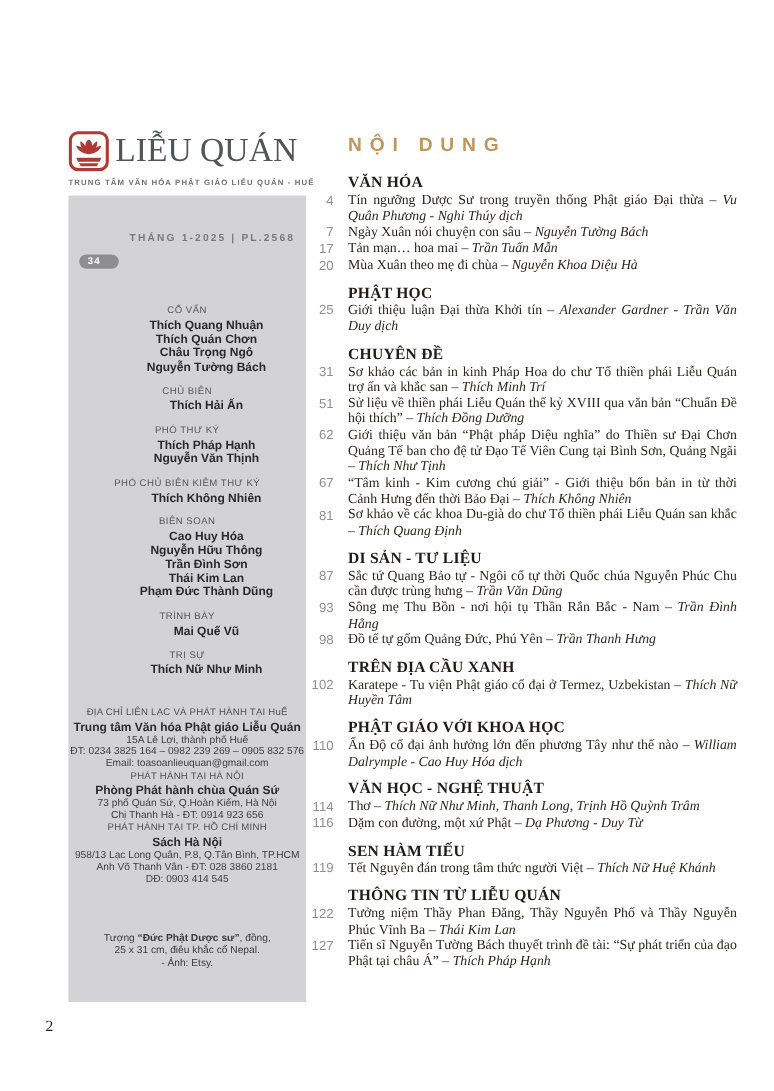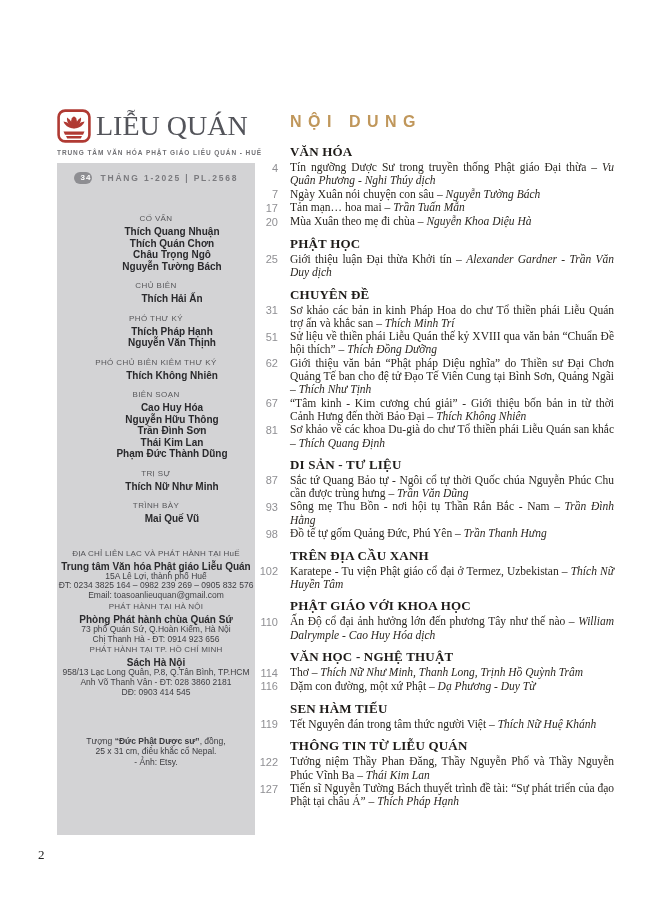--- a/index.html
+++ b/index.html
@@ -22,21 +22,21 @@
   }
 
   
   #sidebar-panel {
     position:absolute; left:57px; top:163px; width:198px; height:672px;
     background:#D3D3D5; text-align:center; box-sizing:border-box; padding-top:6px;
   }
   .issue-row { display:flex; justify-content:center; align-items:center; gap:9px; margin-top:3px; }
   .issue-badge {
     background:#8E8E92; color:#fff; font-size:8px; font-weight:bold;
-    border-radius:8px; padding:2px 0 2px 7px; letter-spacing:1px; line-height:1;
+    border-radius:8px; padding:2px 15px 2px 7px; letter-spacing:1px; line-height:1;margin-top:40px;
   }
   .issue-info { font-size:8.5px; font-weight:bold; letter-spacing:1.8px; color:#7A7A7E; }
 
   .sidebar-groups { margin-top:30px; }
   .group { margin-top:9px; }
   .group:first-child { margin-top:0; }
   .group-label { font-size:8px; color:#565659; letter-spacing:0.4px; margin-bottom:3px; }
   .person { font-size:10px; font-weight:bold; color:#29292C; line-height:11.5px;padding-left:32px; }
 
   .sidebar-contacts { margin-top:24px; }
@@ -146,30 +146,30 @@
     <div>
           <div class="person">Cao Huy Hóa</div>
           <div class="person">Nguyễn Hữu Thông</div>
           <div class="person">Trần Đình Sơn</div>
           <div class="person">Thái Kim Lan</div>
           <div class="person">Phạm Đức Thành Dũng</div>
         </div>
   </div>
 
   <div class="group">
+    <div class="group-label">TRÌNH BÀY</div>
+    <div>
+          <div class="person">Mai Quế Vũ</div>
+        </div>
+  </div>
+
+  <div class="group">
     <div class="group-label">TRỊ SỰ</div>
     <div>
           <div class="person">Thích Nữ Như Minh</div>
-        </div>
-  </div>
-
-  <div class="group">
-    <div class="group-label">TRÌNH BÀY</div>
-    <div>
-          <div class="person">Mai Quế Vũ</div>
         </div>
   </div>
 </div>
 
   <div class="sidebar-contacts">
   <div class="contact">
     <div class="contact-label">ĐỊA CHỈ LIÊN LẠC VÀ PHÁT HÀNH TẠI HuẾ</div>
     <div class="contact-name">Trung tâm Văn hóa Phật giáo Liễu Quán</div>
     <div>
           <div class="contact-line">15A Lê Lợi, thành phố Huế</div>

